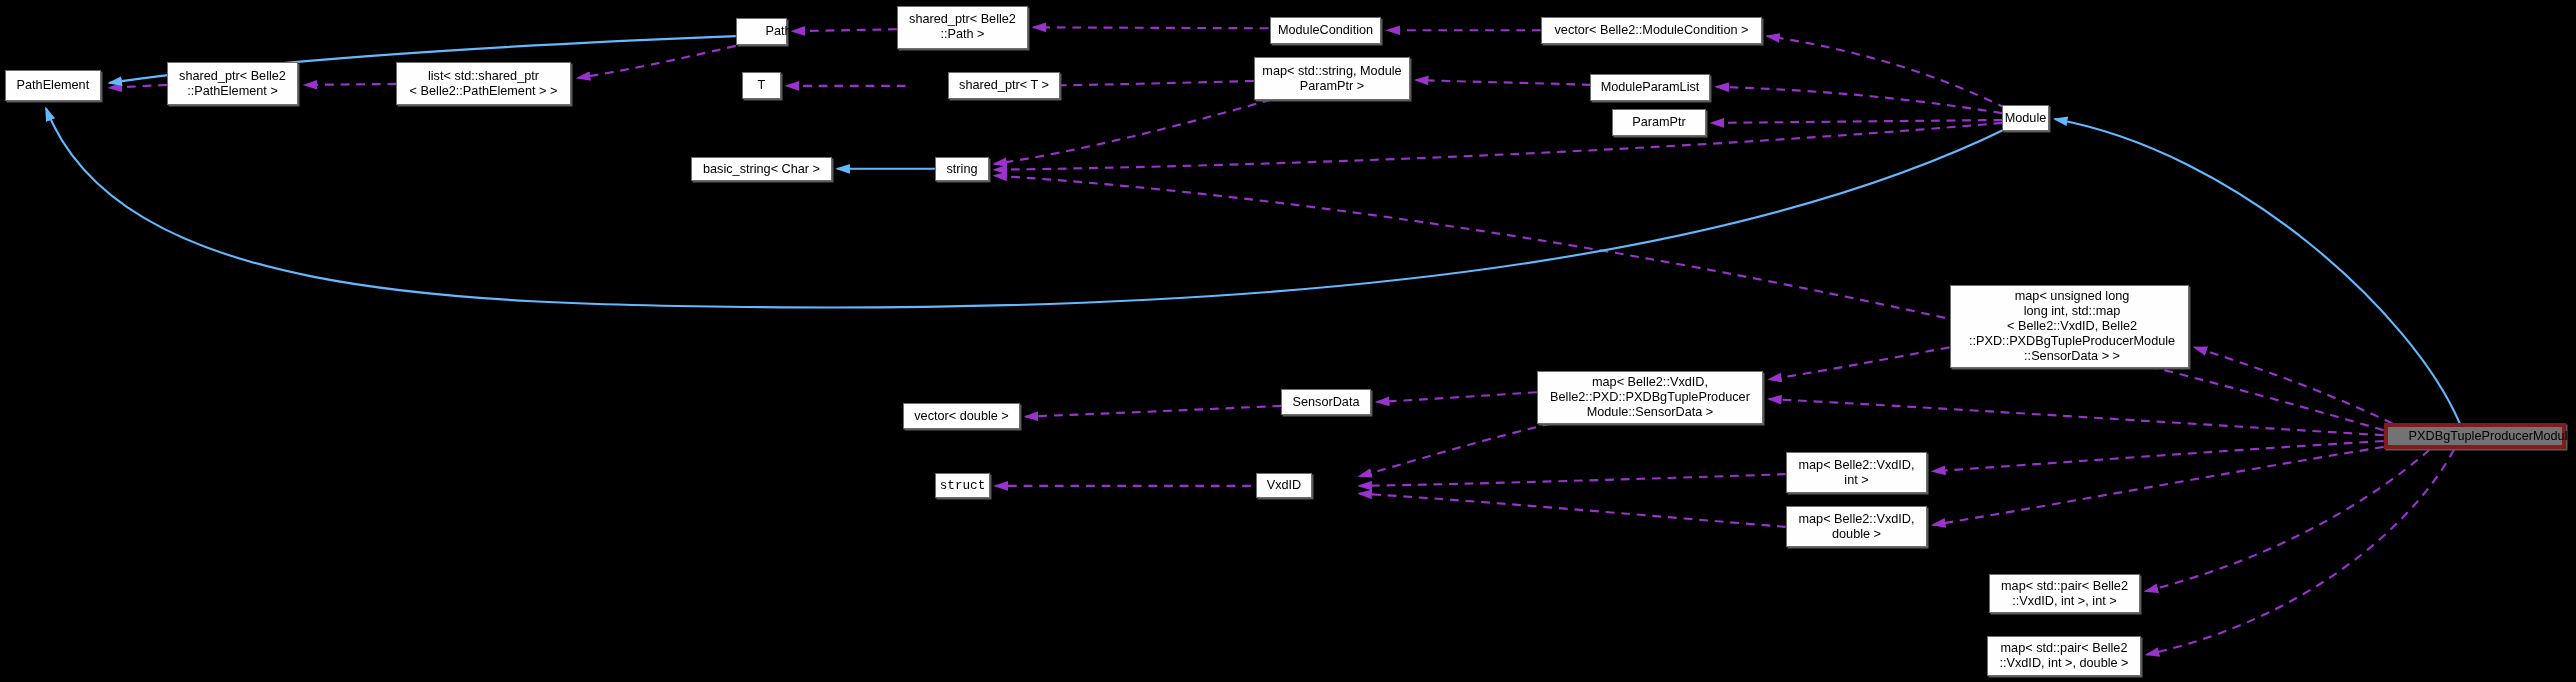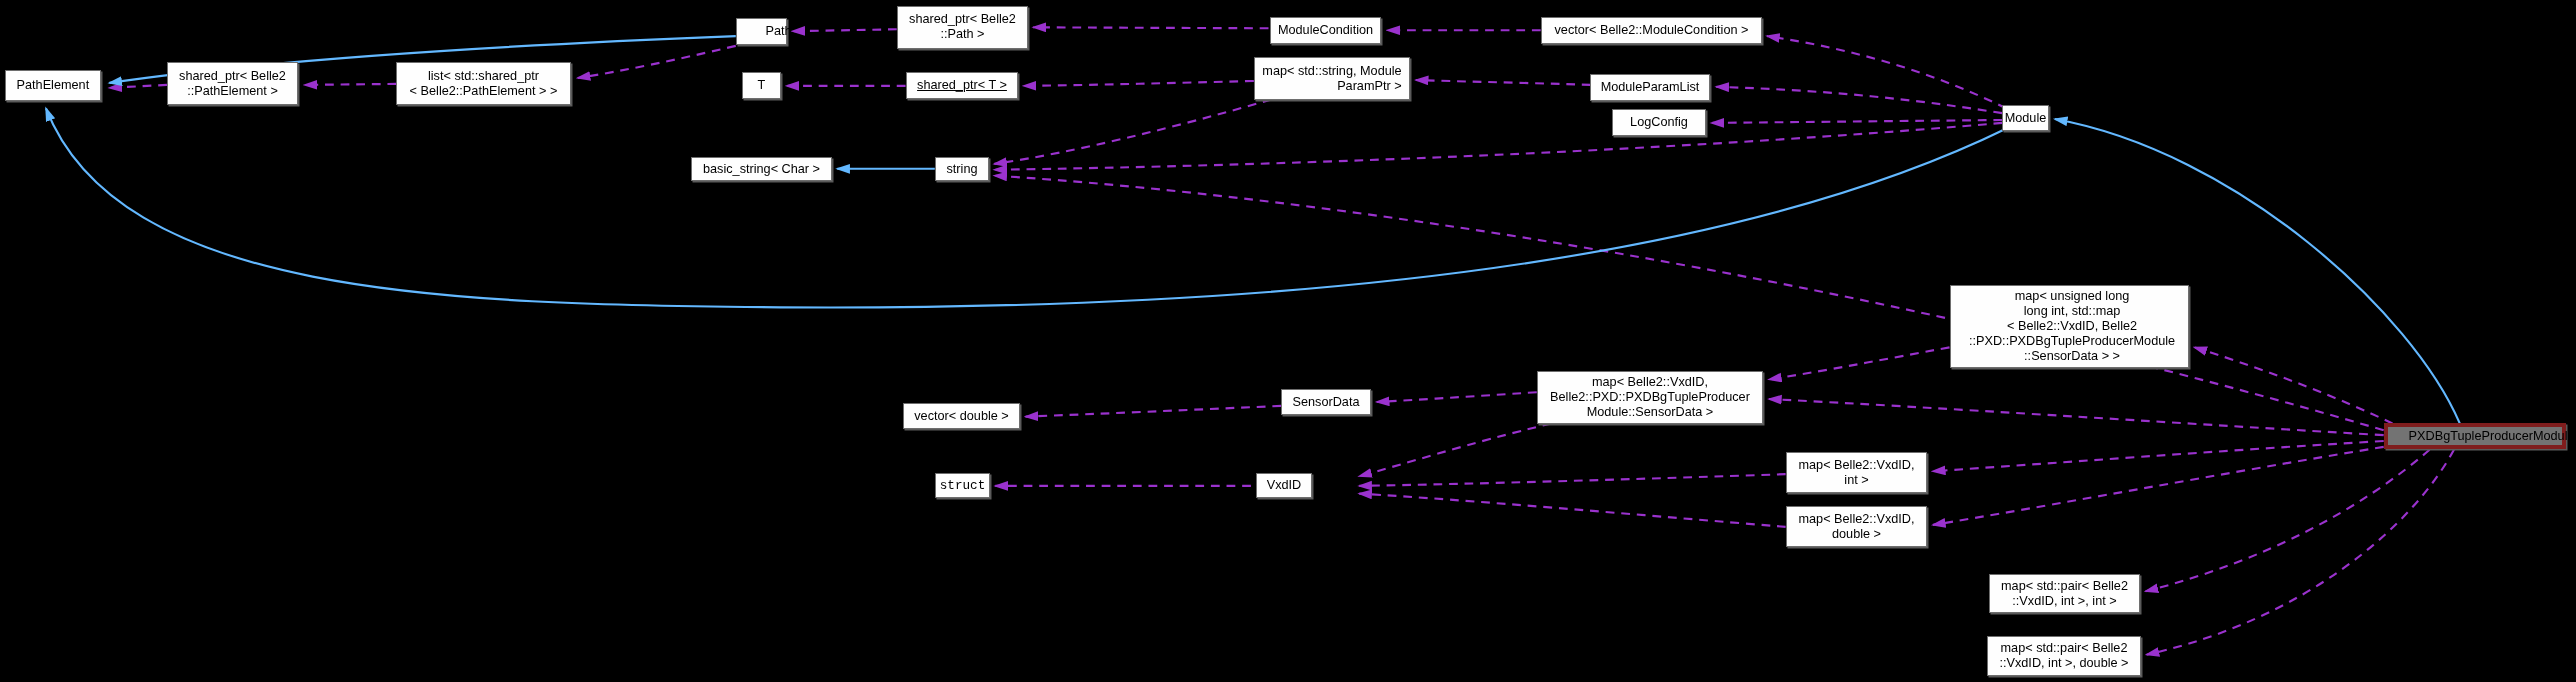--- a/index.html
+++ b/index.html
@@ -87,25 +87,25 @@
   <div class="node" style="left:167px;top:62px;width:131px;height:43px;">shared_ptr&lt; Belle2
 ::PathElement &gt;</div>
   <div class="node" style="left:396px;top:62px;width:175px;height:43px;">list&lt; std::shared_ptr
 &lt; Belle2::PathElement &gt; &gt;</div>
   <div class="node" style="left:736px;top:17.6px;width:51px;height:27px;padding-left:37px;">Path</div>
   <div class="node" style="left:897px;top:5.9px;width:131px;height:43px;">shared_ptr&lt; Belle2
 ::Path &gt;</div>
   <div class="node" style="left:1270px;top:16.6px;width:111px;height:27px;">ModuleCondition</div>
   <div class="node" style="left:1541px;top:16.6px;width:221px;height:27px;">vector&lt; Belle2::ModuleCondition &gt;</div>
   <div class="node" style="left:742px;top:72px;width:39px;height:27px;">T</div>
-  <div class="node" style="left:906px;top:72px;width:112px;height:27px;text-decoration:underline;">shared_ptr&lt; T &gt;</div>
-  <div class="node" style="left:1254px;top:57px;width:156px;height:43px;text-align:right;">map&lt; std::string, Module
+  <div class="node" style="left:948px;top:72px;width:112px;height:27px;">shared_ptr&lt; T &gt;</div>
+  <div class="node" style="left:1254px;top:57px;width:156px;height:43px;">map&lt; std::string, Module
 ParamPtr &gt;</div>
   <div class="node" style="left:1590px;top:74px;width:120px;height:27px;">ModuleParamList</div>
-  <div class="node" style="left:1612px;top:109px;width:94px;height:27px;">LogConfig</div>
+  <div class="node" style="left:1612px;top:109px;width:94px;height:27px;">ParamPtr</div>
   <div class="node" style="left:2002px;top:105px;width:47px;height:26px;text-align:right;">Module</div>
   <div class="node" style="left:691px;top:157px;width:141px;height:24.4px;">basic_string&lt; Char &gt;</div>
   <div class="node" style="left:935px;top:157px;width:54px;height:24.4px;">string</div>
   <div class="node" style="left:1950px;top:285px;width:239px;height:83px;padding-left:8px;">map&lt; unsigned long
  long int, std::map
 &lt; Belle2::VxdID, Belle2
 ::PXD::PXDBgTupleProducerModule
 ::SensorData &gt; &gt;</div>
   <div class="node" style="left:1537px;top:371px;width:226px;height:53px;">map&lt; Belle2::VxdID,
  Belle2::PXD::PXDBgTupleProducer

